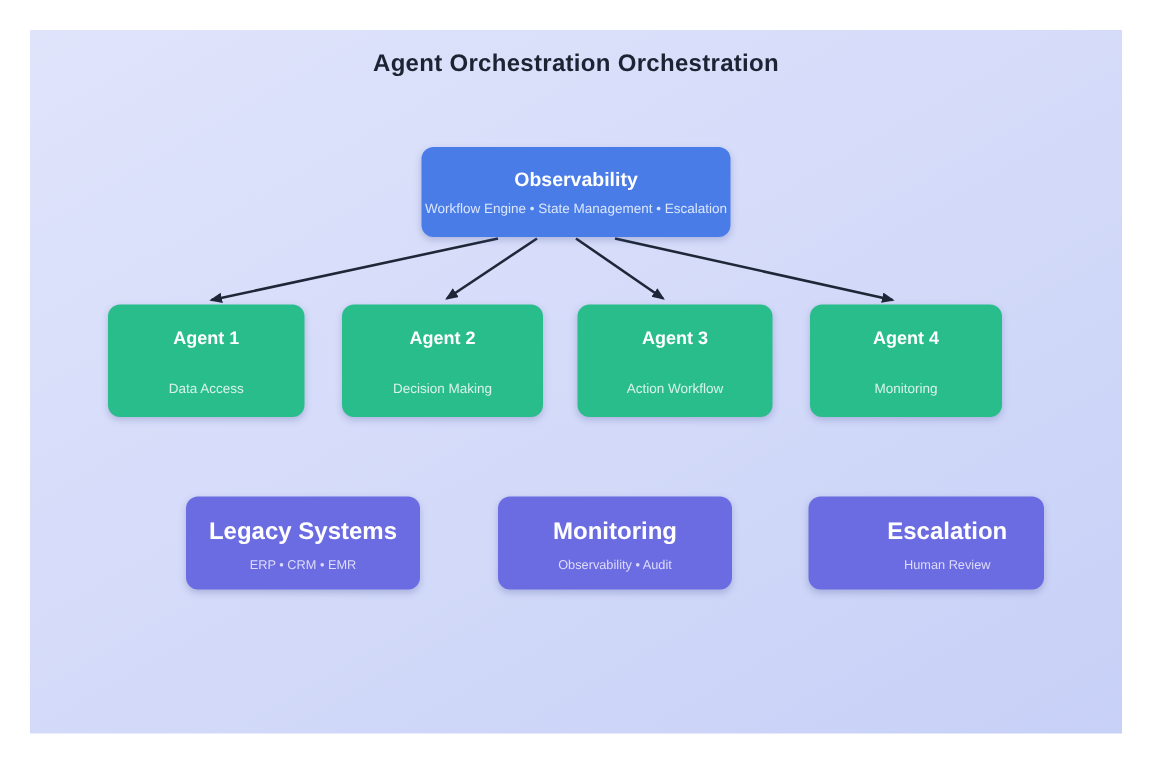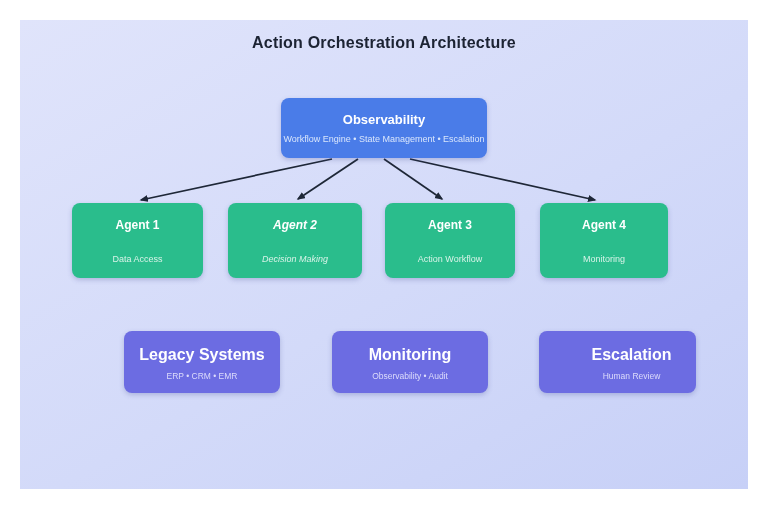--- a/index.html
+++ b/index.html
@@ -52,42 +52,42 @@
   .orchestrator .node-sub{font-size:9px;margin-top:9px;color:#d9e6fc;}
   
   .agent{
     top:183px;height:75px;
     background:#2abd8c;
     padding-top:16px;box-sizing:border-box;
   }
   .agent .node-title{font-size:12px;}
   .agent .node-sub{font-size:9px;margin-top:24px;color:#d8f3e8;}
   .agent1{left:52px;width:131px;}
-  .agent2{left:208px;width:134px;font-style:italic;}
+  .agent2{left:208px;width:134px;}
   .agent3{left:365px;width:130px;}
   .agent4{left:520px;width:128px;}
   
   .support{
     top:311px;height:62px;
     background:#6c6ce2;
     padding-top:16px;box-sizing:border-box;
   }
   .support .node-title{font-size:16px;}
   .support .node-sub{font-size:8.5px;margin-top:9px;color:#dddcfb;}
   .legacy{left:104px;width:156px;}
   .monitoring{left:312px;width:156px;}
   .escalation{left:519px;width:157px;padding-left:28px;}
 </style>
 </head>
 <body>
 
 <div class="page">
   <div class="canvas">
 
-    <div class="diagram-title">Action Orchestration Architecture</div>
+    <div class="diagram-title">Agent Orchestration Orchestration</div>
 
     <svg class="arrow-layer" width="728" height="469" viewBox="0 0 728 469">
       <defs>
         <marker id="ah" markerWidth="9" markerHeight="8" refX="7" refY="3.5" orient="auto" markerUnits="userSpaceOnUse">
           <path d="M0,0 L8.5,3.5 L0,7 Z" fill="#1e2737"></path>
         </marker>
       </defs>
       <line x1="312" y1="139" x2="121" y2="180" stroke="#1e2737" stroke-width="1.7" marker-end="url(#ah)"></line>
       <line x1="338" y1="139" x2="278" y2="179" stroke="#1e2737" stroke-width="1.7" marker-end="url(#ah)"></line>
       <line x1="364" y1="139" x2="422" y2="179" stroke="#1e2737" stroke-width="1.7" marker-end="url(#ah)"></line>

